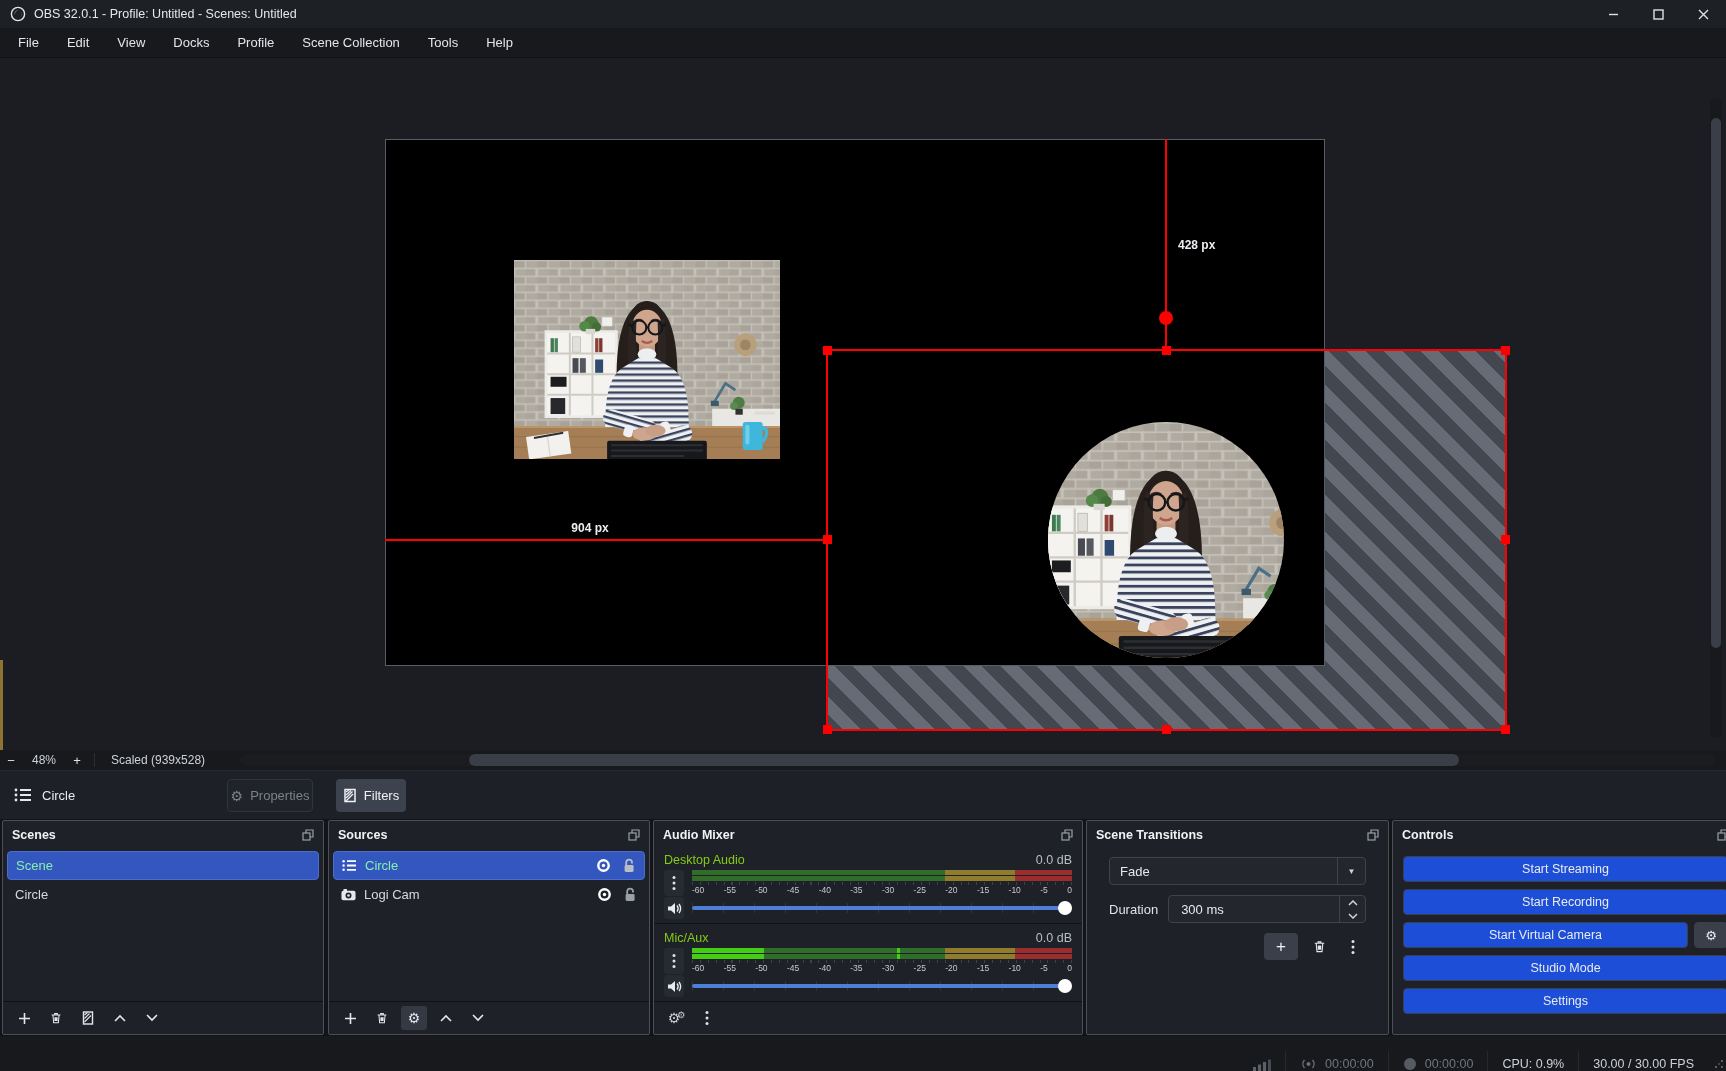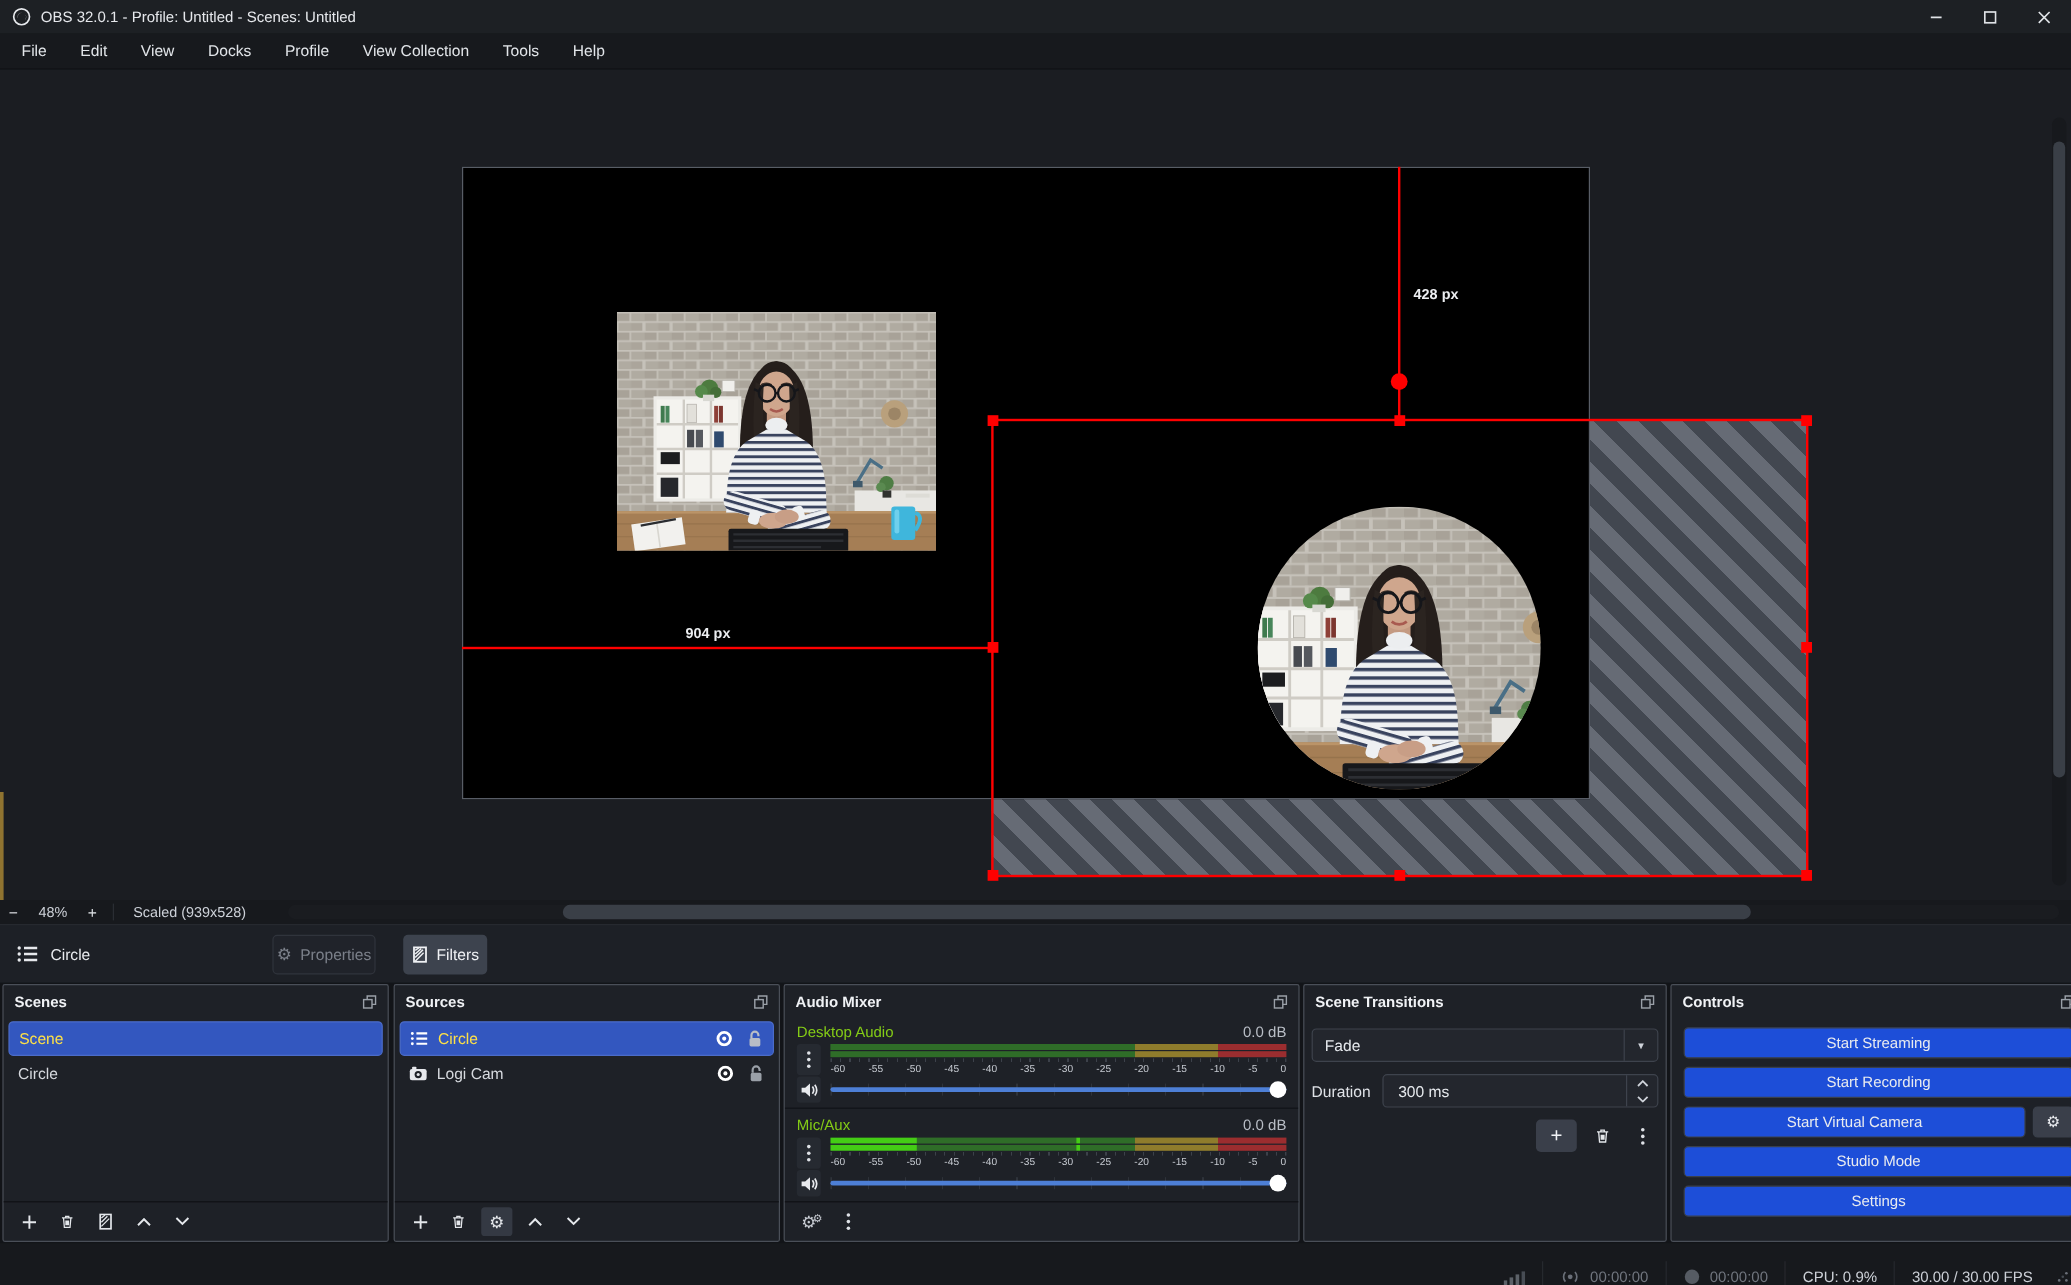--- a/index.html
+++ b/index.html
@@ -82,21 +82,21 @@
 
   #panel-scenes { left:2px; width:322px; }
   #panel-sources { left:328px; width:322px; }
   #panel-mixer { left:653px; width:430px; }
   #panel-transitions { left:1086px; width:303px; }
   #panel-controls { left:1392px; width:347px; }
 
   .list-body { padding:3px 4px; }
   .list-row { height:29px; display:flex; align-items:center; gap:8px; padding:0 8px; border-radius:4px;
     font-size:13px; color:#d6d9de; }
-  .list-row.selected { background:#3357bf; border:1px solid #4b6cc9; color:#fde047; }
+  .list-row.selected { background:#3357bf; border:1px solid #4b6cc9; color:#86efac; }
   .row-right { margin-left:auto; display:flex; align-items:center; gap:10px; }
 
   
   .mixer-ch { padding:5px 10px 2px 10px; }
   .ch-head { display:flex; justify-content:space-between; font-size:12.5px; }
   .ch-name { color:#84cc16; }
   .ch-db { color:#b9bec6; }
   .ch-grid { display:grid; grid-template-columns:24px 1fr; column-gap:4px; margin-top:3px; }
   .btn-sq { width:20px; height:100%; min-height:22px; background:#262a31; border-radius:3px;
     display:flex; align-items:center; justify-content:center; color:#dfe2e7; }
@@ -110,21 +110,21 @@
   .slider { position:relative; height:14px; }
   .slider-track { position:absolute; left:0; right:0; top:5px; height:4px; background:#4d7fd6; border-radius:2px; }
   .slider-ticks { position:absolute; left:0; right:0; top:2px; height:10px;
     background:repeating-linear-gradient(90deg,#3a3f47 0 1px,transparent 1px 31px); opacity:.6; }
   .slider-handle { position:absolute; right:0; top:0; width:14px; height:14px; border-radius:50%; background:#fff; }
   .ch-divider { height:1px; background:#111318; margin:4px 0 2px 0; }
   .gears { font-size:14px; color:#c9cdd4; letter-spacing:-3px; }
   .gears .small-gear { font-size:9px; vertical-align:top; }
 
   
-  #transitions-body { padding:9px 6px; }
+  #transitions-body { padding:9px 22px; }
   .select { height:28px; background:#23262d; border:1px solid #3e434d; border-radius:4px;
     display:flex; align-items:center; }
   .select-value { padding-left:10px; font-size:13px; color:#e6e9ed; flex:1; }
   .select-arrow { width:28px; align-self:stretch; border-left:1px solid #3e434d; display:flex;
     align-items:center; justify-content:center; font-size:8px; color:#cfd3da; }
   .duration-row { display:flex; align-items:center; margin-top:10px; gap:10px; }
   .duration-label { font-size:13px; color:#dfe2e7; }
   .spinbox { flex:1; height:28px; background:#23262d; border:1px solid #3e434d; border-radius:4px;
     display:flex; align-items:center; }
   .spin-value { flex:1; padding-left:12px; font-size:13px; color:#e6e9ed; }
@@ -266,21 +266,21 @@
       </div>
     </div>
   </div>
 
   <div id="menubar">
     <span class="menu-item">File</span>
     <span class="menu-item">Edit</span>
     <span class="menu-item">View</span>
     <span class="menu-item">Docks</span>
     <span class="menu-item">Profile</span>
-    <span class="menu-item">View Collection</span>
+    <span class="menu-item">Scene Collection</span>
     <span class="menu-item">Tools</span>
     <span class="menu-item">Help</span>
   </div>
 
   <div id="preview">
     <div id="gold-sliver"></div>
     <div id="canvas"></div>
 
     <div id="cam-rect">
       <svg viewBox="0 0 400 300" preserveAspectRatio="xMidYMid slice">

